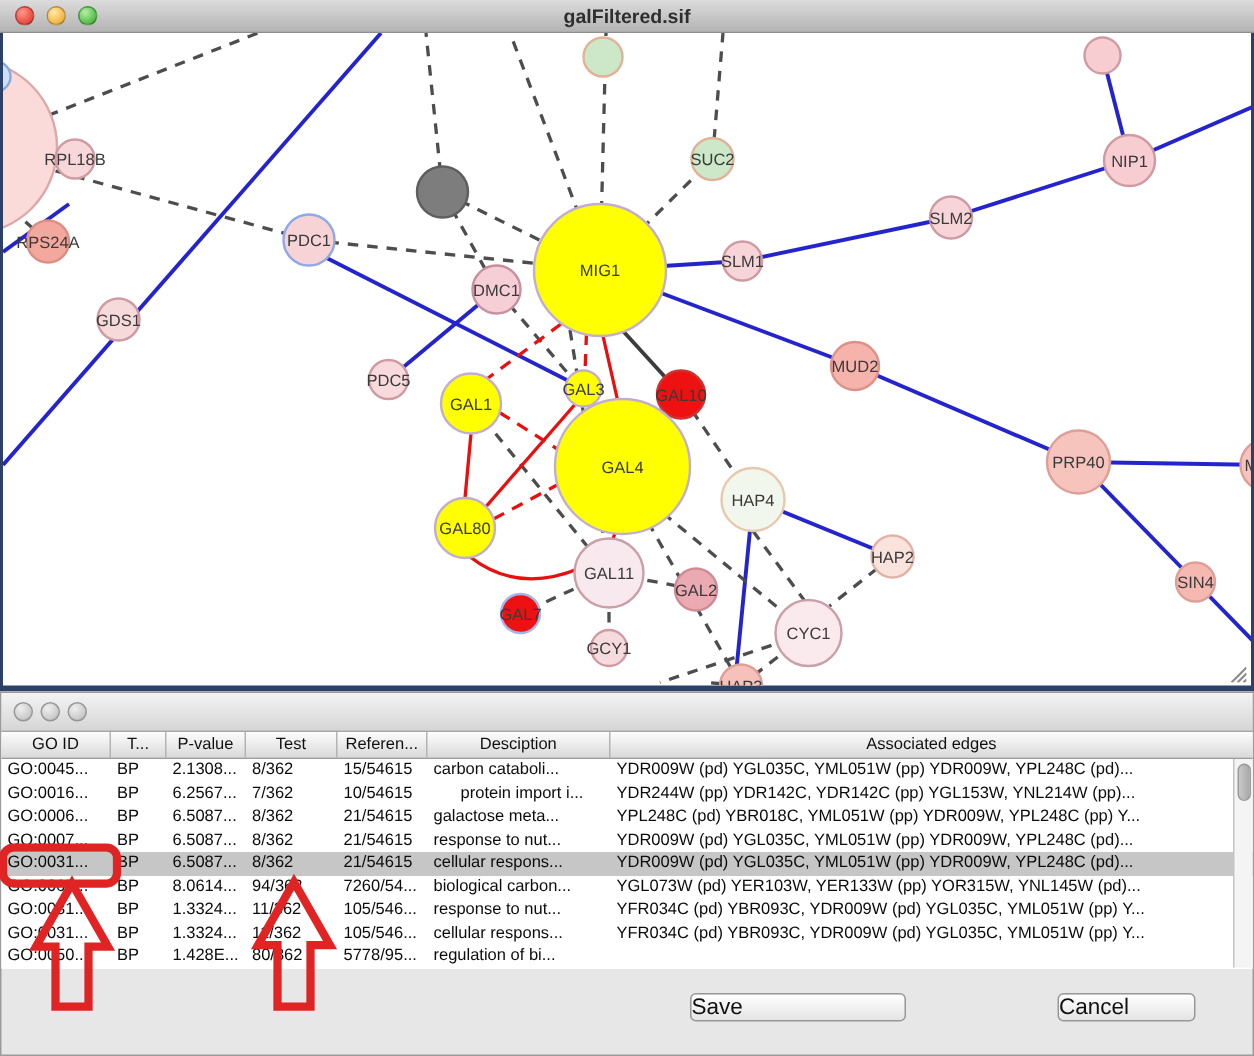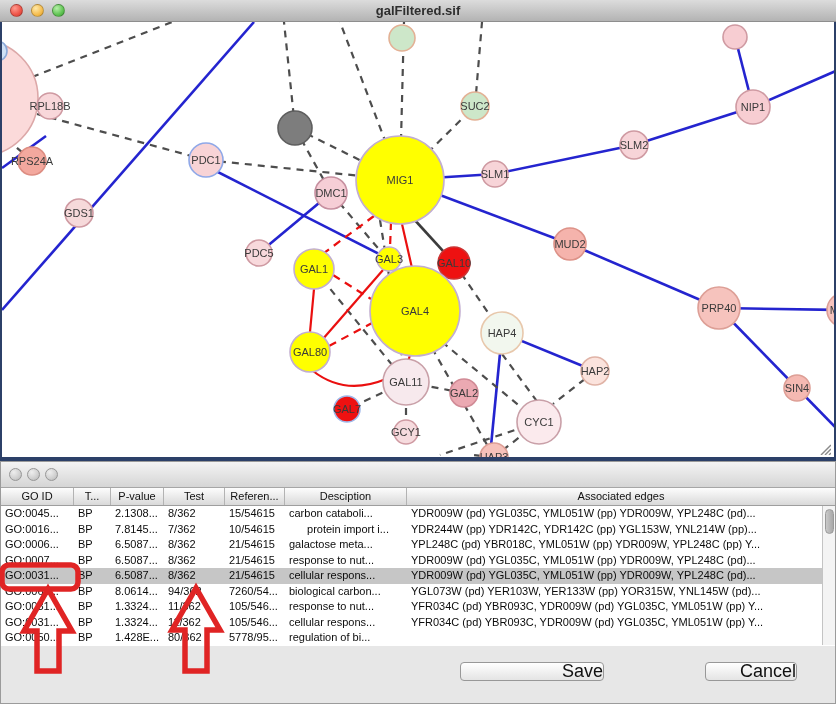--- a/index.html
+++ b/index.html
@@ -61,23 +61,23 @@
   .td { font-size:11px; color:#0c0c0c; line-height:15px; padding-left:4px;
         overflow:hidden; white-space:nowrap; flex:0 0 auto; }
   .td:last-child { flex:1 1 auto; }
   .vscroll { position:absolute; right:0; top:18px; width:13px; height:139px;
              background:#f4f4f4; border-left:1px solid #c4c4c4; }
   .vthumb { position:absolute; left:1.5px; top:3px; width:9px; height:25px; border-radius:5px;
             background:linear-gradient(90deg,#c9c9c9,#a8a8a8); border:1px solid #9a9a9a; }
 
   .btnrow { position:absolute; left:0; top:196px; width:836px; height:30px; }
   .mac-btn {
-    position:absolute; height:19px; font-size:18px; color:#111;
+    position:absolute; height:19px; font-size:15px; color:#111;
     background:linear-gradient(#ffffff,#e4e4e4); border:1px solid #989898; border-radius:4px;
-    text-align:right; line-height:17px;
+    text-align:left; line-height:17px;
   }
   #save-btn { left:459px; width:144px; top:4px; }
   #cancel-btn { left:704px; width:92px; top:4px; }
 
   
   #anno-svg { position:absolute; left:0; top:0; width:836px; height:704px; pointer-events:none; z-index:40; }
   .anno { stroke-width:5.5; fill:none; stroke-linejoin:miter; }
 </style>
 </head>
 <body>
@@ -309,21 +309,21 @@
             <div class="td" style="width: 37px;">BP</div>
             <div class="td" style="width: 53px;">2.1308...</div>
             <div class="td" style="width: 61px;">8/362</div>
             <div class="td" style="width: 60px;">15/54615</div>
             <div class="td" style="width: 122px;">carbon cataboli...</div>
             <div class="td">YDR009W (pd) YGL035C, YML051W (pp) YDR009W, YPL248C (pd)...</div>
           </div>
           <div class="tr">
             <div class="td" style="width: 73px;">GO:0016...</div>
             <div class="td" style="width: 37px;">BP</div>
-            <div class="td" style="width: 53px;">7.8145...</div>
+            <div class="td" style="width: 53px;">6.2567...</div>
             <div class="td" style="width: 61px;">7/362</div>
             <div class="td" style="width: 60px;">10/54615</div>
             <div class="td" style="width: 122px; text-align: center;">protein import i...</div>
             <div class="td">YDR244W (pp) YDR142C, YDR142C (pp) YGL153W, YNL214W (pp)...</div>
           </div>
           <div class="tr">
             <div class="td" style="width: 73px;">GO:0006...</div>
             <div class="td" style="width: 37px;">BP</div>
             <div class="td" style="width: 53px;">6.5087...</div>
             <div class="td" style="width: 61px;">8/362</div>

